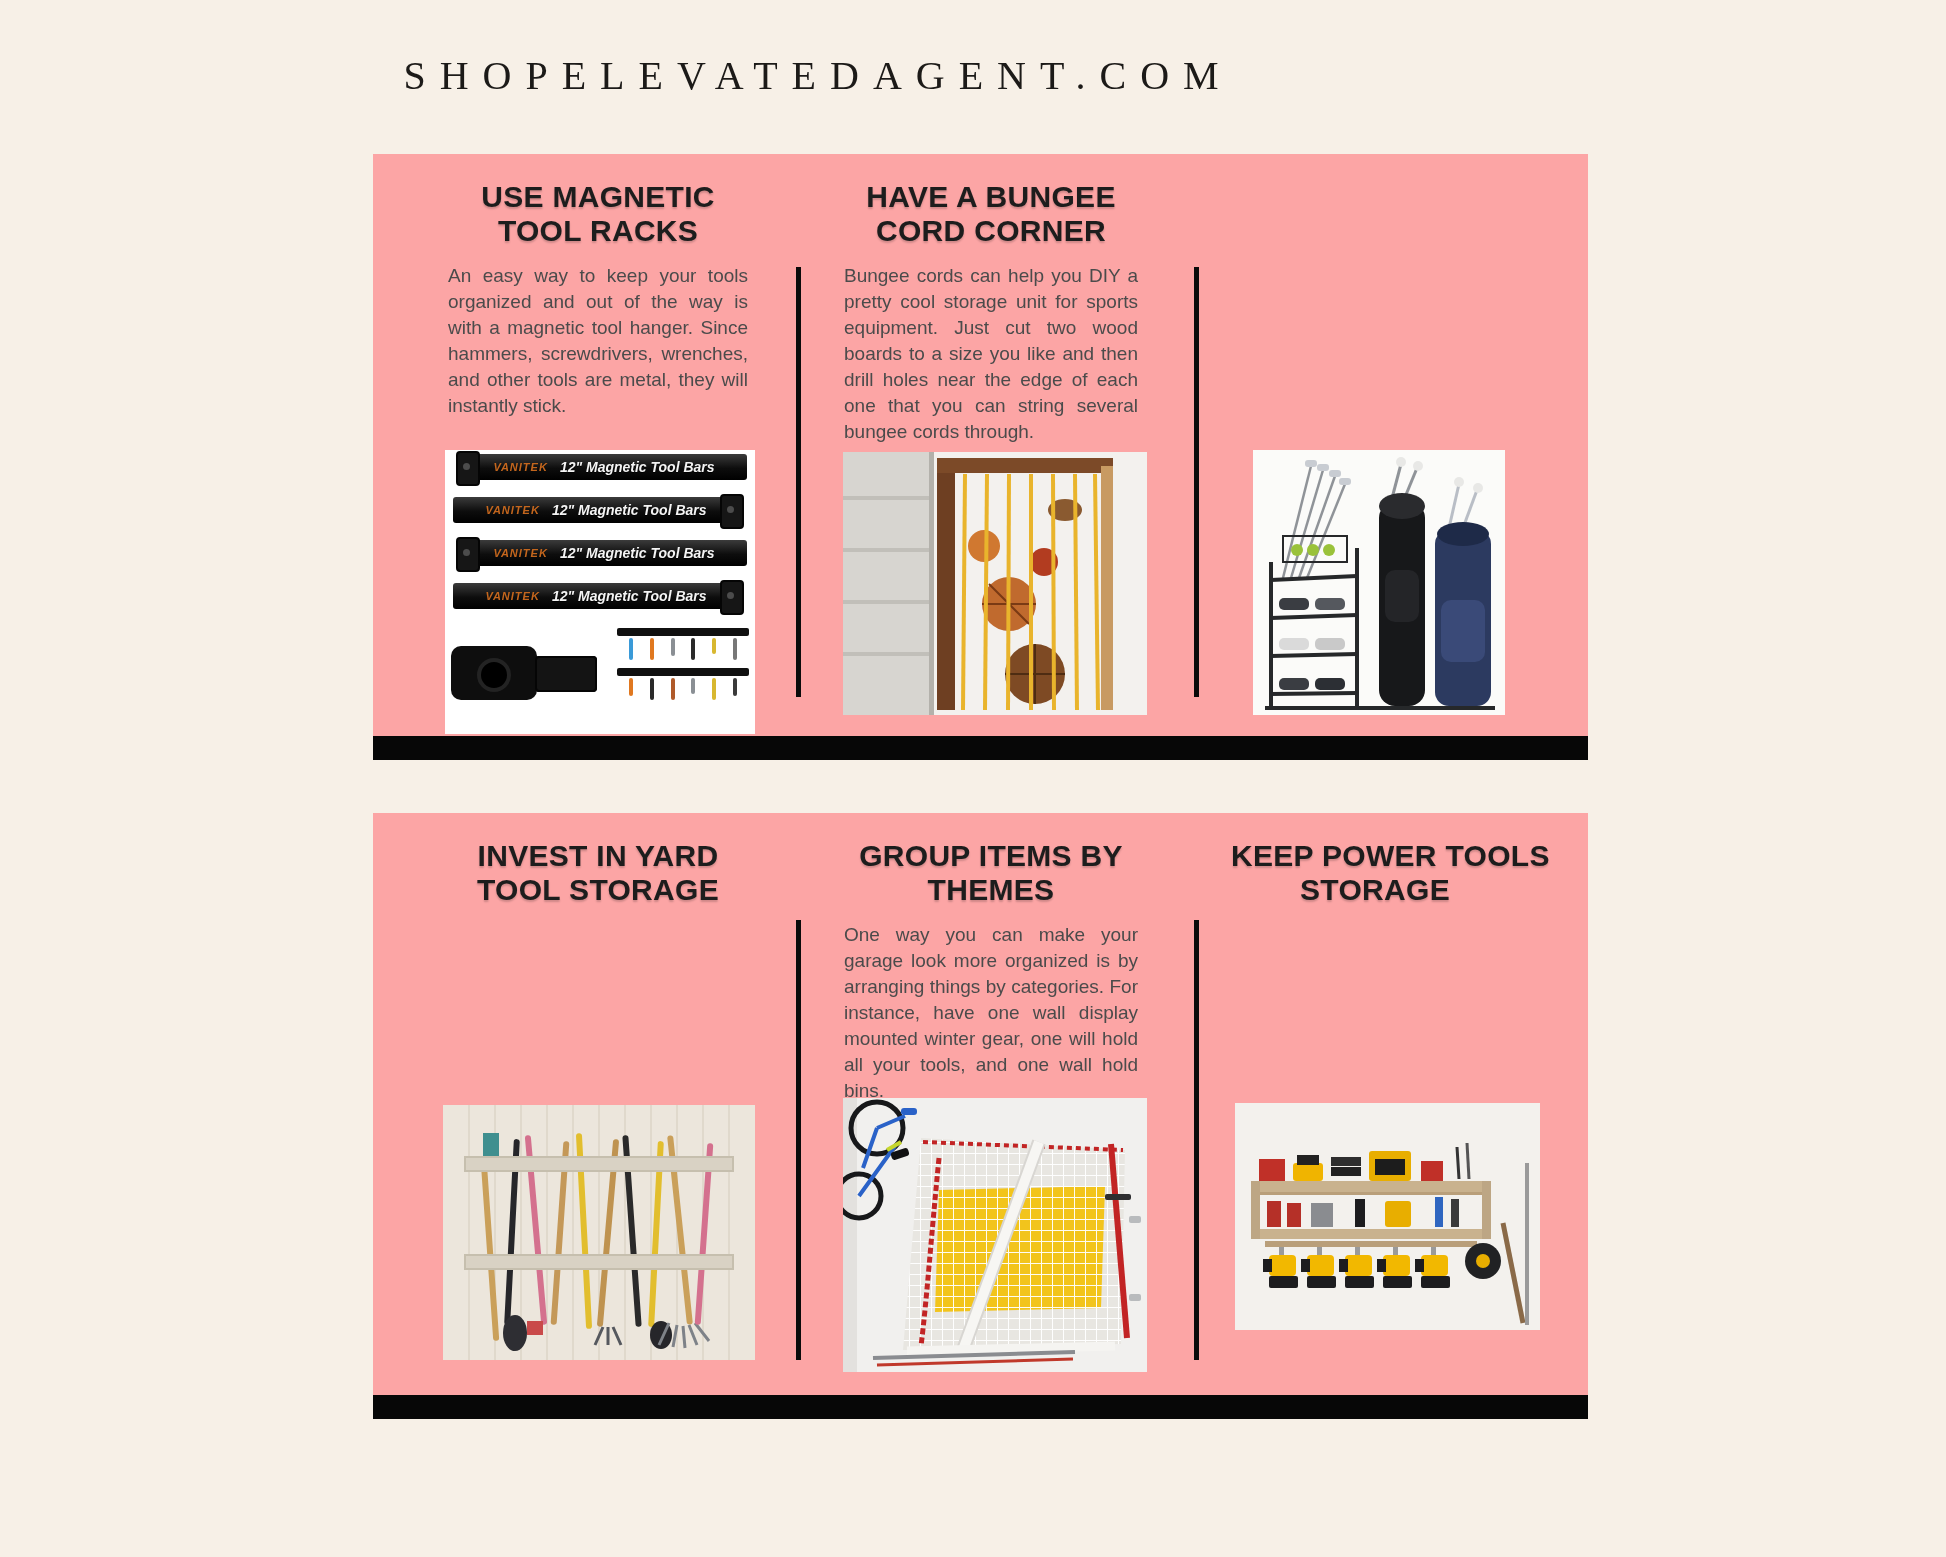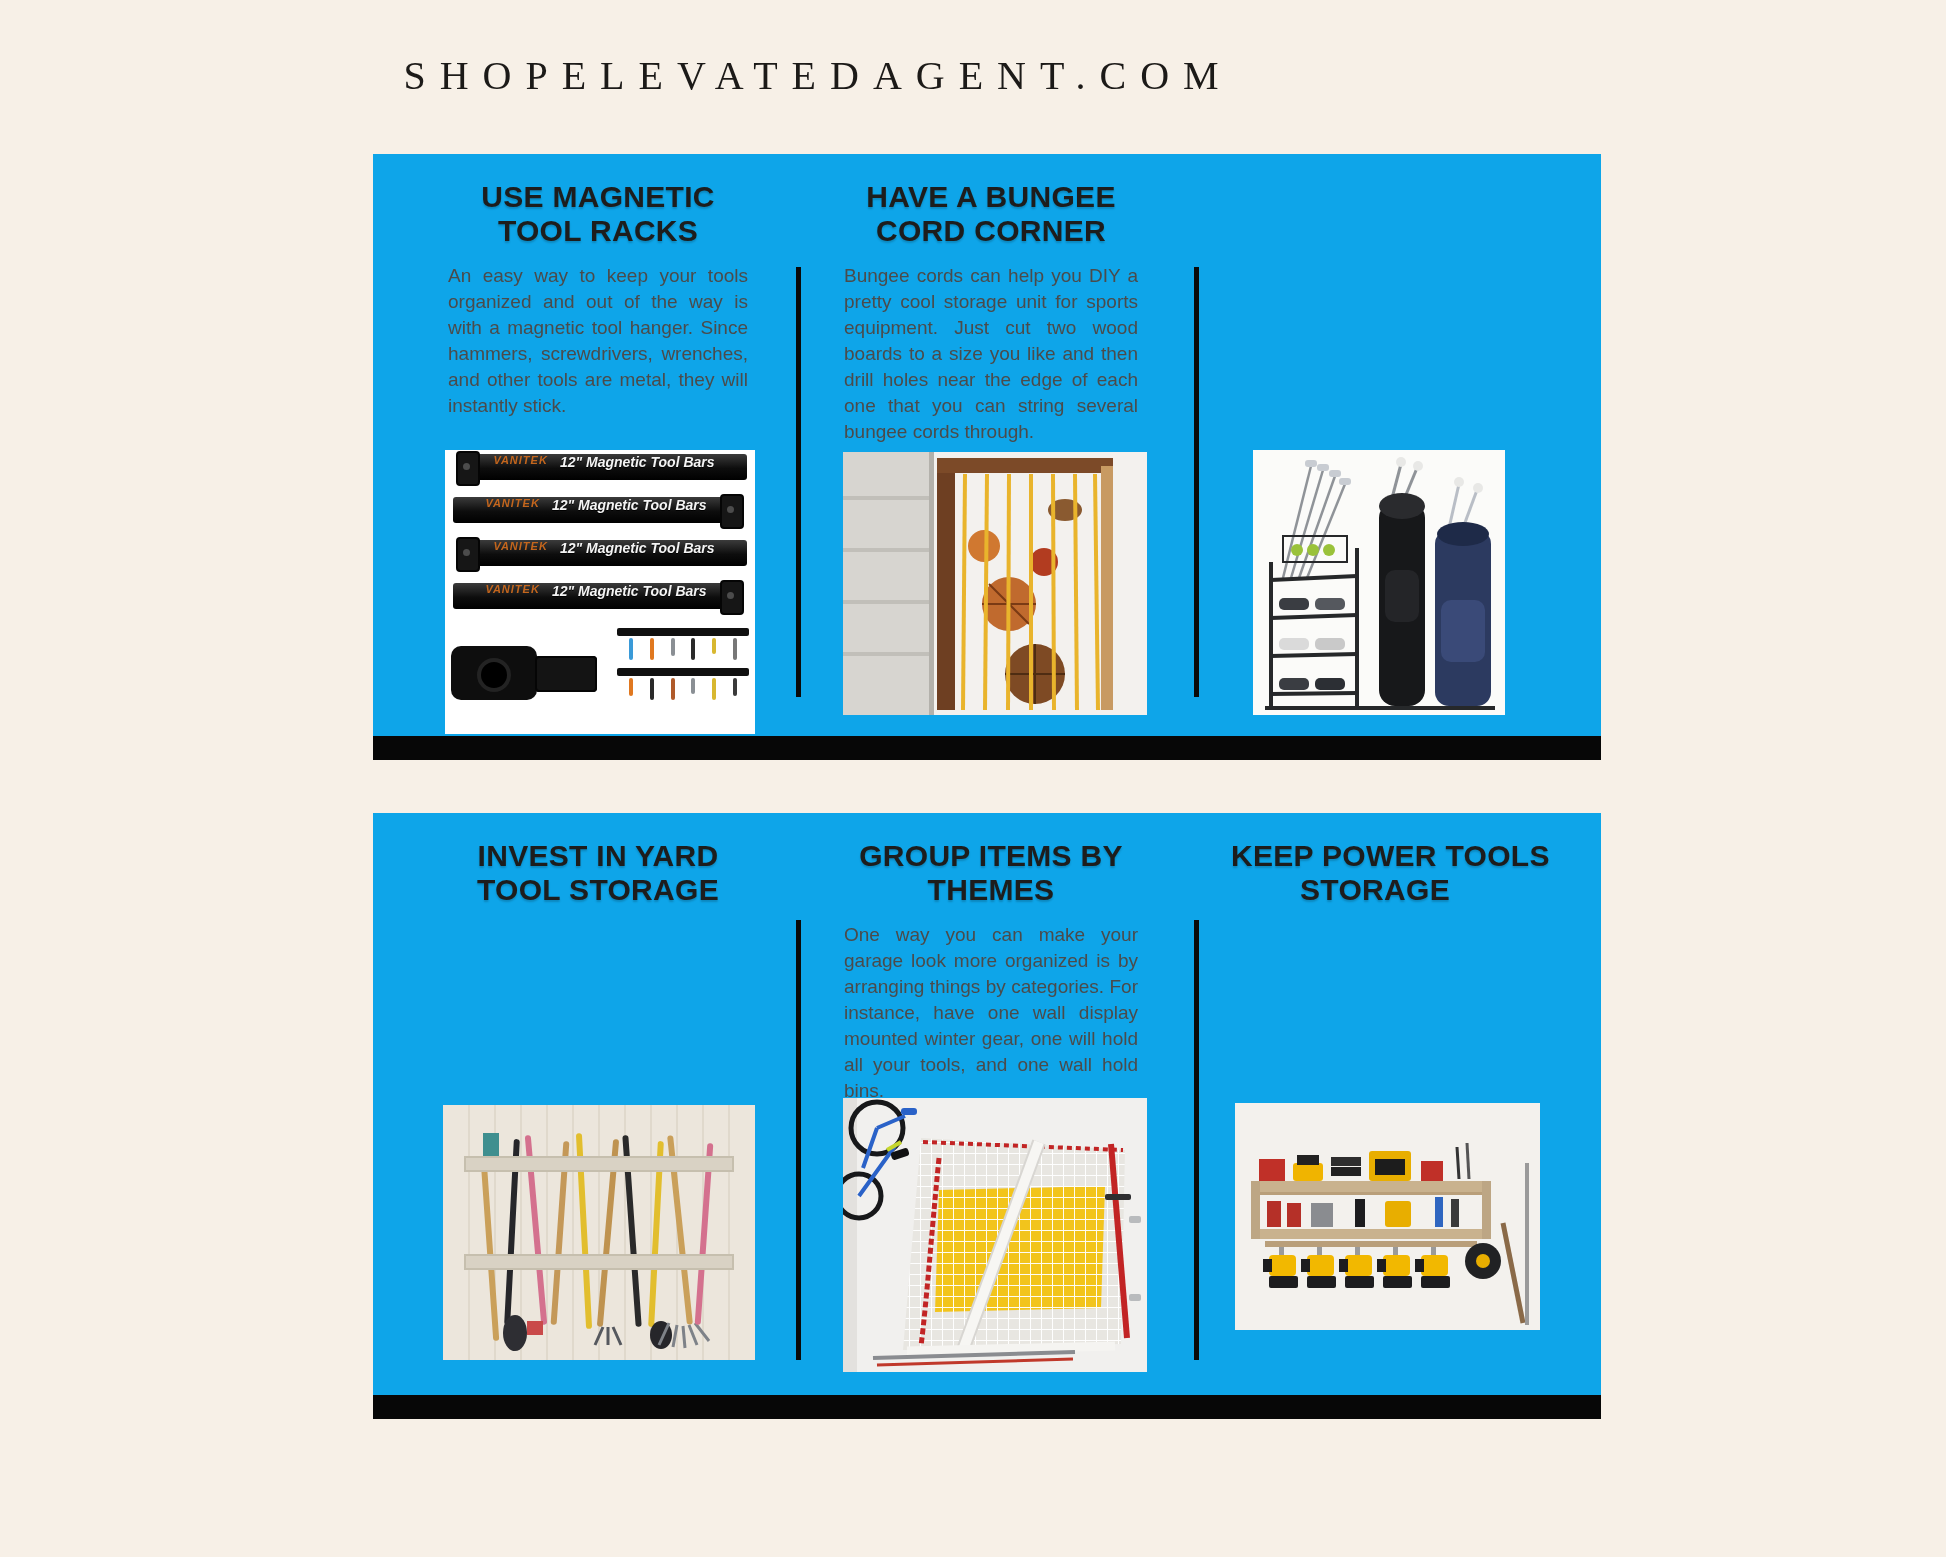--- a/index.html
+++ b/index.html
@@ -5,21 +5,21 @@
   html,body{margin:0;padding:0;background:#f7f0e7;}
   .page{position:relative;width:1636px;height:1557px;background:#f7f0e7;overflow:hidden;
         font-family:"Liberation Sans",sans-serif;}
 
   
   .site-header{position:absolute;top:52px;left:0;width:100%;text-align:center;
     font-family:"Liberation Serif",serif;font-size:40px;font-weight:400;color:#1c1a18;
     letter-spacing:14px;line-height:48px;}
 
   
-  .panel{position:absolute;left:373px;width:1215px;height:606px;background:#0ea5e9;padding-left:13px;}
+  .panel{position:absolute;left:373px;width:1215px;height:606px;background:#fca5a5;}
   .panel-1{top:154px;}
   .panel-2{top:813px;}
   .panel-bar{position:absolute;left:0;bottom:0;width:100%;height:24px;background:#070707;}
   .divider{position:absolute;width:5px;background:#0a0a0a;}
   .panel-1 .divider{top:113px;height:430px;}
   .panel-2 .divider{top:107px;height:440px;}
   .divider.d1{left:423px;}
   .divider.d2{left:821px;}
 
   
@@ -39,21 +39,21 @@
   .img-2{left:470px;top:298px;width:304px;height:263px;}
   .img-3{left:880px;top:296px;width:252px;height:265px;}
   .img-4{left:70px; top:292px;width:312px;height:255px;background:#ece6dc;}
   .img-5{left:470px;top:285px;width:304px;height:274px;background:#f1f0ee;}
   .img-6{left:862px;top:290px;width:305px;height:227px;background:#f3f1ed;}
 
   
   .bars-wrap{padding:4px 6px 0 6px;}
   .tool-bar{position:relative;height:26px;margin-bottom:17px;border-radius:3px;
     background:linear-gradient(180deg,#3b3b3b,#0d0d0d 55%,#000);
-    display:flex;justify-content:center;gap:12px;}
+    display:flex;align-items:center;justify-content:center;gap:12px;}
   .tool-bar .brand{font-style:italic;font-weight:700;font-size:11px;color:#c4661d;letter-spacing:1px;}
   .tool-bar .blabel{font-style:italic;font-weight:700;font-size:14px;color:#f4f4f4;
     text-shadow:0 1px 0 #000;white-space:nowrap;}
   .tool-bar .bracket{position:absolute;top:-3px;width:20px;height:31px;background:#161616;
     border:2px solid #050505;border-radius:4px;}
   .tool-bar .bracket::after{content:"";position:absolute;left:5px;top:10px;width:7px;height:7px;
     border-radius:50%;background:#4c4c4c;}
   .tool-bar.bleft .bracket{left:-5px;}
   .tool-bar.bright .bracket{right:-5px;}
   .tool-bar.bleft{margin-left:10px;margin-right:2px;}

